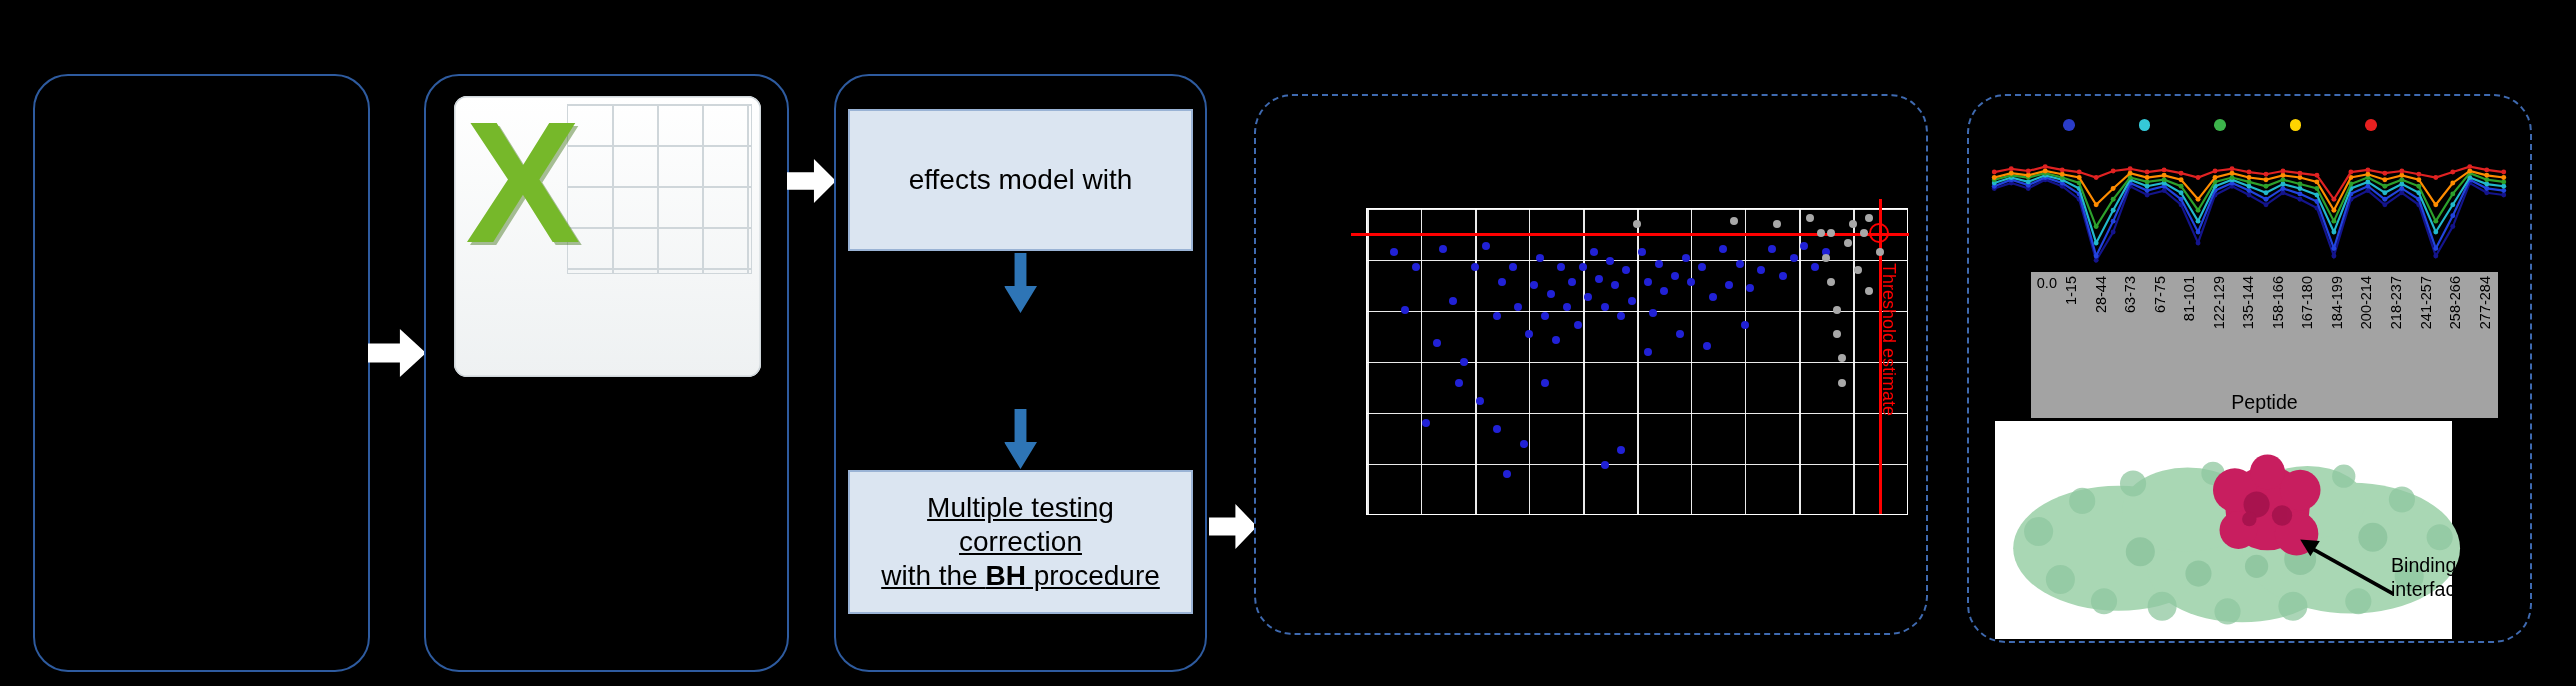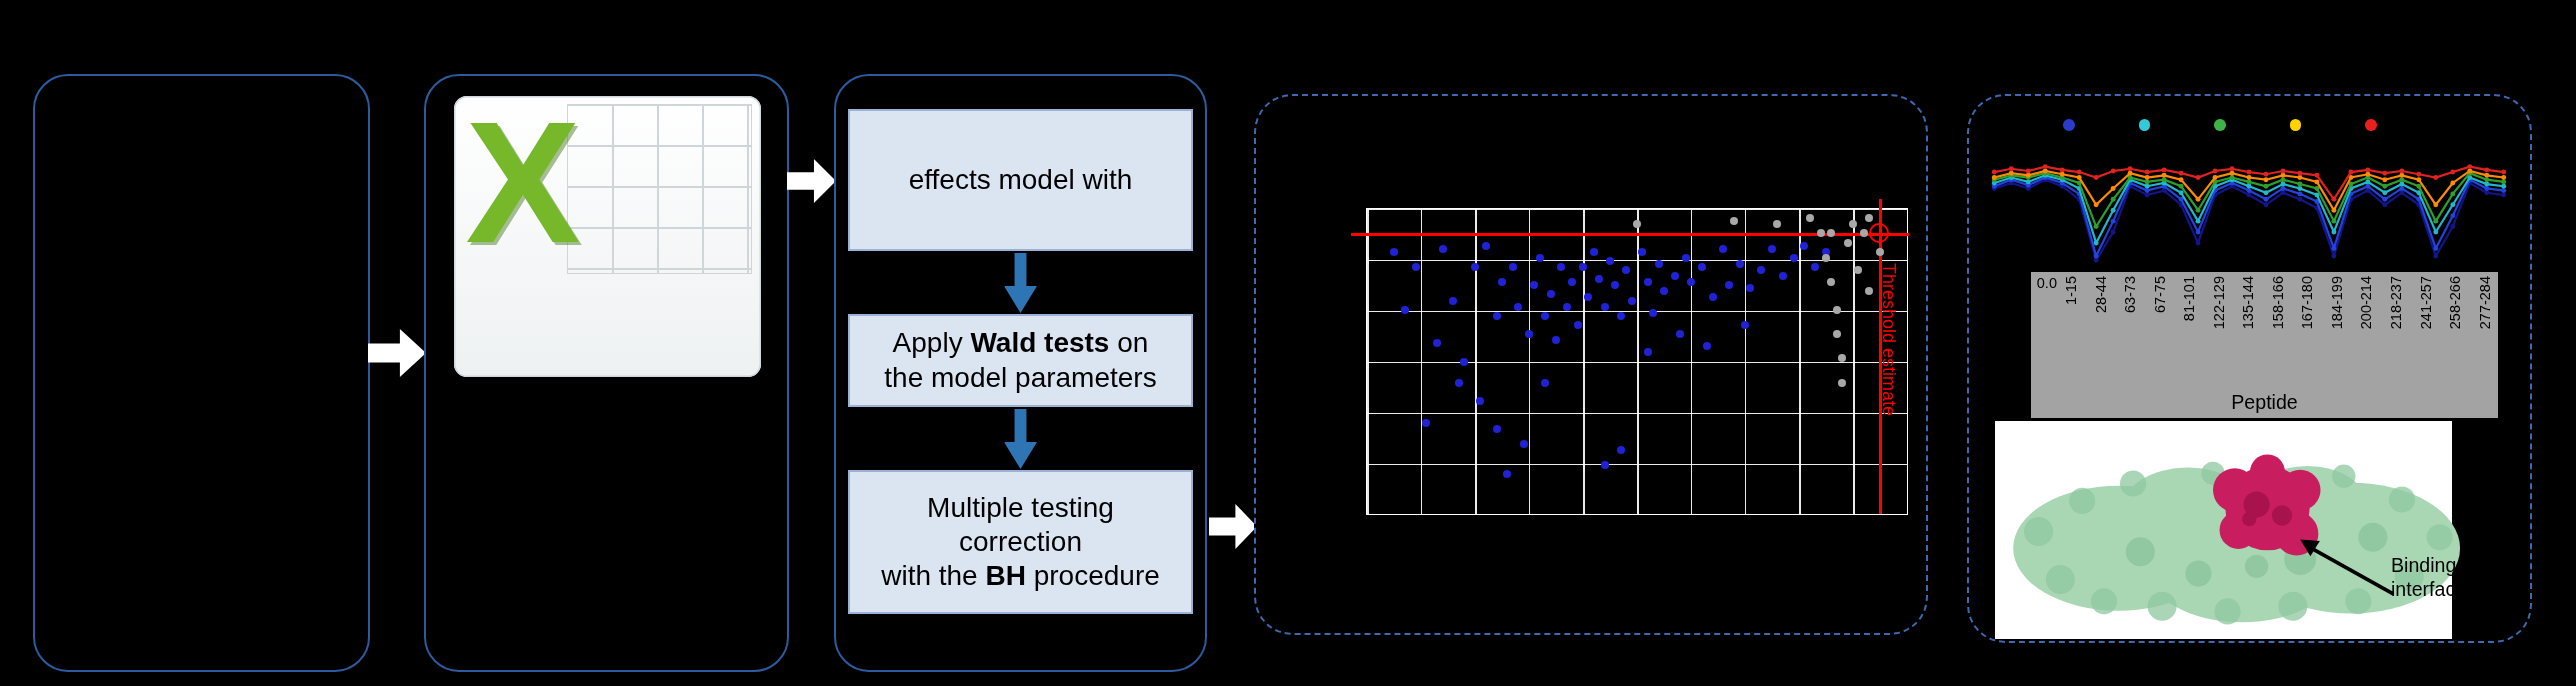--- a/index.html
+++ b/index.html
@@ -35,21 +35,21 @@
               background:linear-gradient(#86c23f,#4e9a2e);display:flex;align-items:center;
               justify-content:center;color:#fff;font-weight:800;font-size:61px;
               letter-spacing:5.8px;text-shadow:1.5px 2.2px 2.2px rgba(0,0,0,.35);}
 
   
   .step{position:absolute;left:11.6px;right:11.6px;background:#dbe5f1;border:2.2px solid #9ab3d5;
         text-align:center;font-size:28px;line-height:1.22;color:#000;
         display:flex;flex-direction:column;justify-content:center;box-sizing:border-box;}
   #step1{top:33px;height:142px;gap:48px;}
   #step2{top:238px;height:93px;}
-  #step3{top:394px;height:144px;}
+  #step3{top:394px;height:144px;text-decoration:underline;}
   .darrow{position:absolute;left:50%;transform:translateX(-50%);width:33px;background:#2e75b6;
           clip-path:polygon(32% 0,68% 0,68% 55%,100% 55%,50% 100%,0 55%,32% 55%);}
   #darr1{top:177px;height:60px;}
   #darr2{top:333px;height:60px;}
 
   
   .dashed-panel{position:absolute;border:2.9px dashed #3f6ab0;border-radius:38px;
                 box-sizing:border-box;background:#000;}
   #dashed1{left:1254px;top:94px;width:674px;height:541px;}
   #dashed2{left:1967px;top:94px;width:565px;height:549px;}
@@ -109,24 +109,20 @@
 
   <div class="rarrow" id="arrow2"></div>
 
   <div class="stage-box" id="box3">
     <div class="step" id="step1">
       <div><span>Fit a linear mixed-</span></div>
       <div><span>effects model with</span></div>
       <div><b>REML</b><span> interface</span></div>
     </div>
     <div class="darrow" id="darr1"></div>
-    <div class="step" id="step2">
-      <div><span>Apply </span><b>Wald tests</b><span> on</span></div>
-      <div><span>the model parameters</span></div>
-    </div>
     <div class="darrow" id="darr2"></div>
     <div class="step" id="step3">
       <div><span>Multiple testing</span></div>
       <div><span>correction</span></div>
       <div><span>with the </span><b>BH</b><span> procedure</span></div>
     </div>
   </div>
 
   <div class="rarrow" id="arrow3"></div>
 

